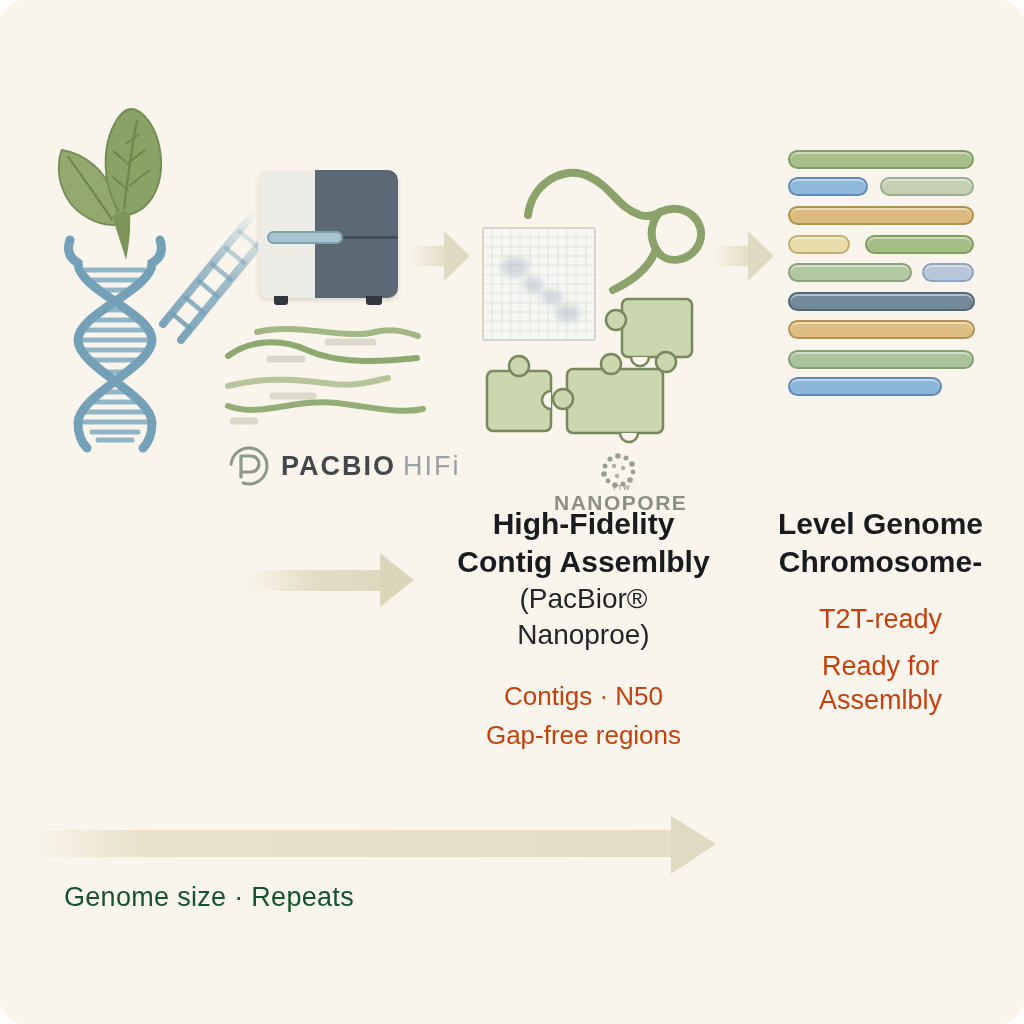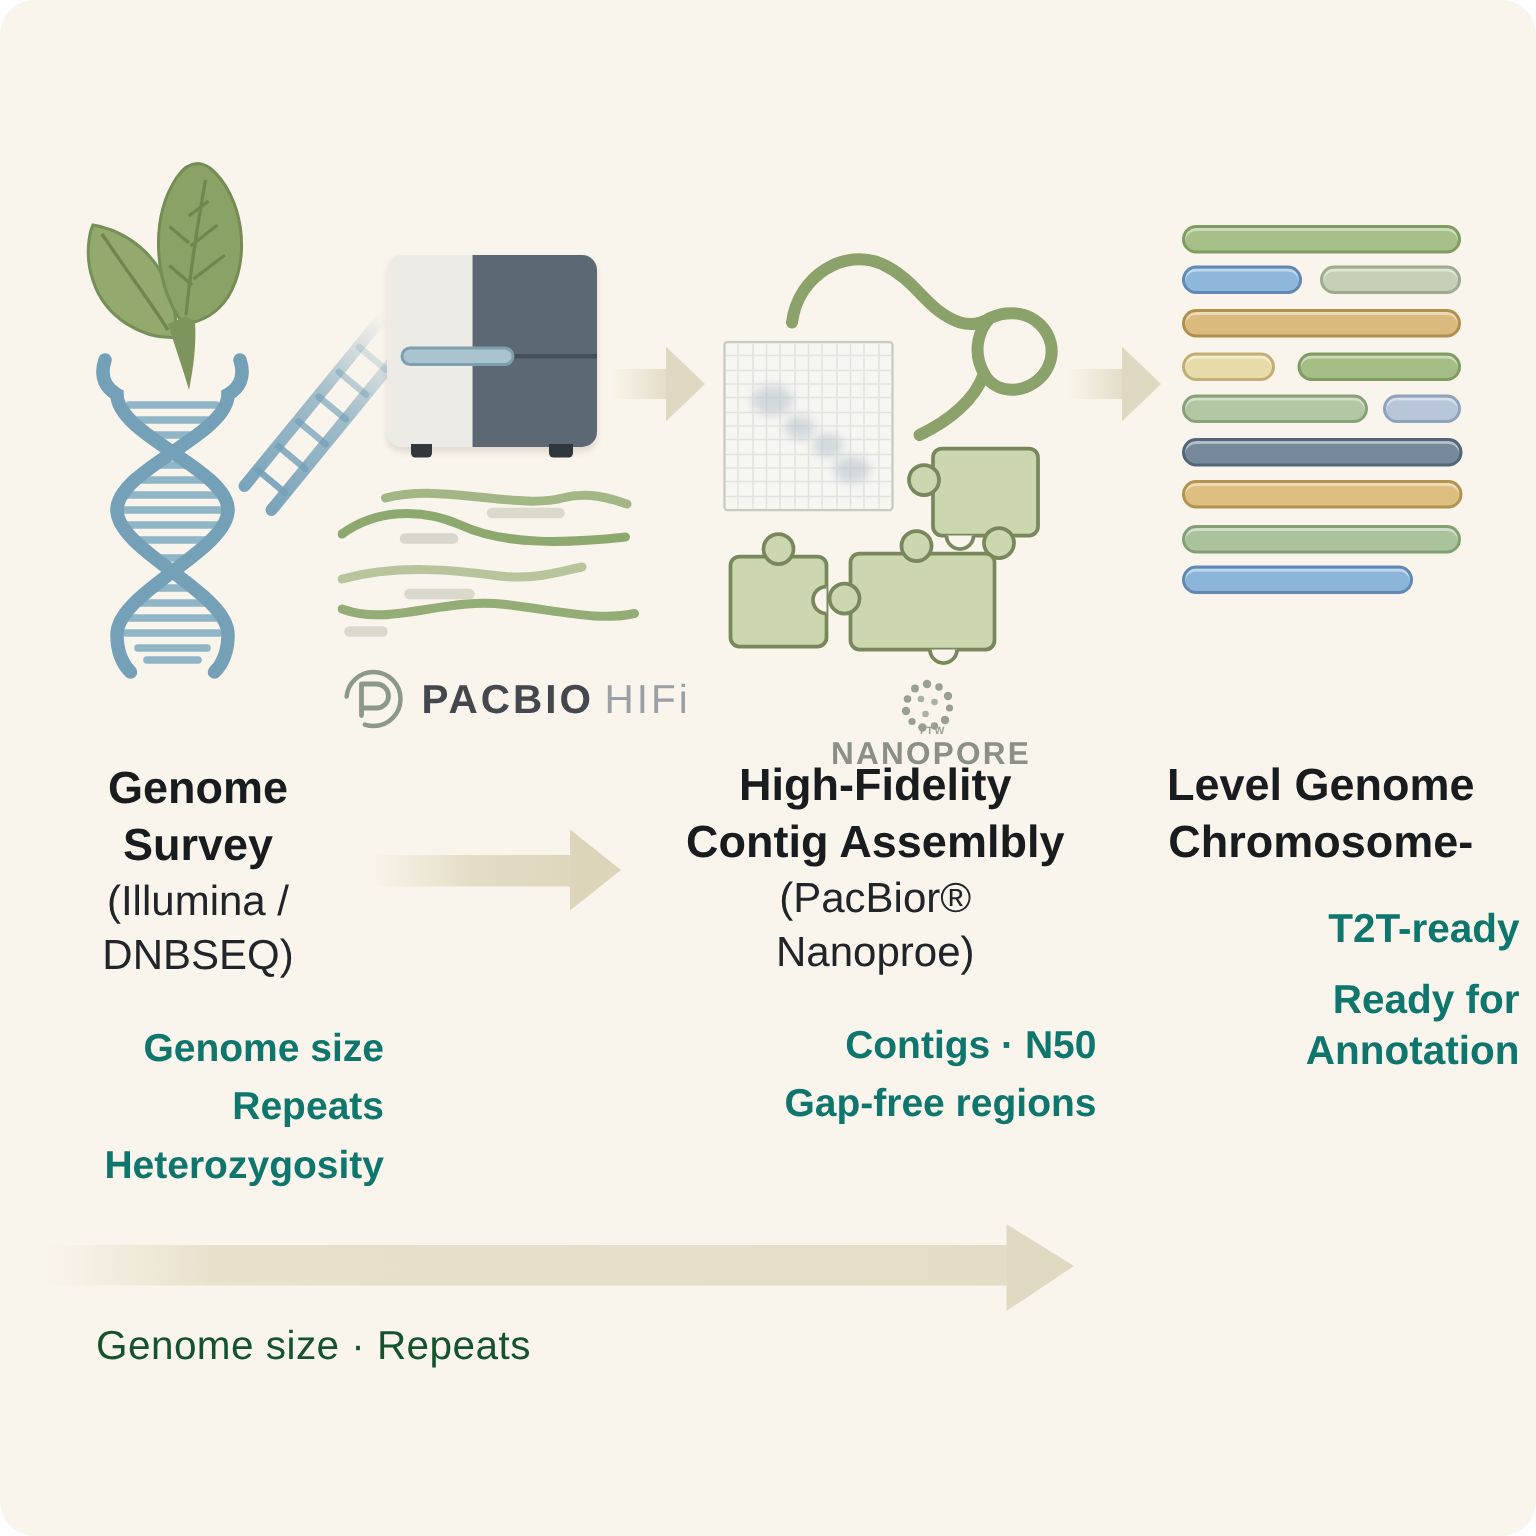--- a/index.html
+++ b/index.html
@@ -33,21 +33,21 @@
   .nanopore-mark{position:absolute;left:58px;top:-7px;font-size:7px;font-weight:700;color:#9aa092;letter-spacing:1px;}
 
   
   .stage{position:absolute;text-align:center;color:#191c1f;}
   .stage-1{left:8px;top:507px;width:248px;}
   .stage-2{left:436px;top:505px;width:295px;}
   .stage-3{left:748px;top:505px;width:265px;}
   .title-line{font-size:30px;line-height:38px;font-weight:700;}
   .sub-line{font-size:28px;line-height:36px;font-weight:400;color:#212428;}
   .metrics{margin-top:24px;}
-  .metric-line{font-size:26px;line-height:39px;font-weight:700;color:#0f766e;text-align:right;}
+  .metric-line{font-size:26px;line-height:39px;font-weight:400;color:#c2410c;}
   .stage-3 .metrics{margin-top:21px;}
   .stage-3 .metric-line{font-size:27px;line-height:34px;}
   .stage-3 .metric-gap{margin-top:13px;}
 
   .caption{position:absolute;left:64px;top:882px;font-size:27px;color:#14532d;letter-spacing:.3px;}
 </style>
 </head>
 <body>
 
 <div id="canvas" style="background: rgb(250, 245, 236); border-radius: 23px;">
@@ -249,31 +249,20 @@
           <circle cx="25" cy="21" r="2.2"></circle>
           <circle cx="19" cy="29" r="2.2"></circle>
       </g>
     </svg>
     <span class="nanopore-text-wrap">
       <span class="nanopore-name">NANOPORE</span>
       <span class="nanopore-mark">YTW</span>
     </span>
   </div>
 
-  <div class="stage stage-1">
-    <div class="title-line">Genome</div>
-    <div class="title-line">Survey</div>
-    <div class="sub-line">(Illumina /</div>
-    <div class="sub-line">DNBSEQ)</div>
-    <div class="metrics">
-      <div class="metric-line">Genome size</div>
-      <div class="metric-line">Repeats</div>
-      <div class="metric-line">Heterozygosity</div>
-    </div>
-  </div>
 
   <svg class="abs" style="left:246px;top:551px" width="168" height="58" viewBox="0 0 168 58">
     <defs>
       <linearGradient id="agmid" x1="0" y1="0" x2="1" y2="0">
         <stop offset="0" stop-color="#ded7bd" stop-opacity="0"></stop>
         <stop offset="0.5" stop-color="#ded7bd" stop-opacity="0.8"></stop>
         <stop offset="1" stop-color="#ded7bd"></stop>
       </linearGradient>
     </defs>
     <rect x="0" y="19" width="136" height="21" fill="url(#agmid)"></rect>
@@ -290,21 +279,21 @@
       <div class="metric-line">Gap-free regions</div>
     </div>
   </div>
 
   <div class="stage stage-3">
     <div class="title-line">Level Genome</div>
     <div class="title-line">Chromosome-</div>
     <div class="metrics">
       <div class="metric-line">T2T-ready</div>
       <div class="metric-line metric-gap">Ready for</div>
-      <div class="metric-line">Annotation</div>
+      <div class="metric-line">Assemlbly</div>
     </div>
   </div>
 
   <svg class="abs" style="left:28px;top:812px" width="688" height="64" viewBox="0 0 688 64">
     <defs>
       <linearGradient id="agbot" x1="0" y1="0" x2="1" y2="0">
         <stop offset="0" stop-color="#e4ddc6" stop-opacity="0"></stop>
         <stop offset="0.18" stop-color="#e4ddc6" stop-opacity="0.85"></stop>
         <stop offset="1" stop-color="#e4ddc6"></stop>
       </linearGradient>

